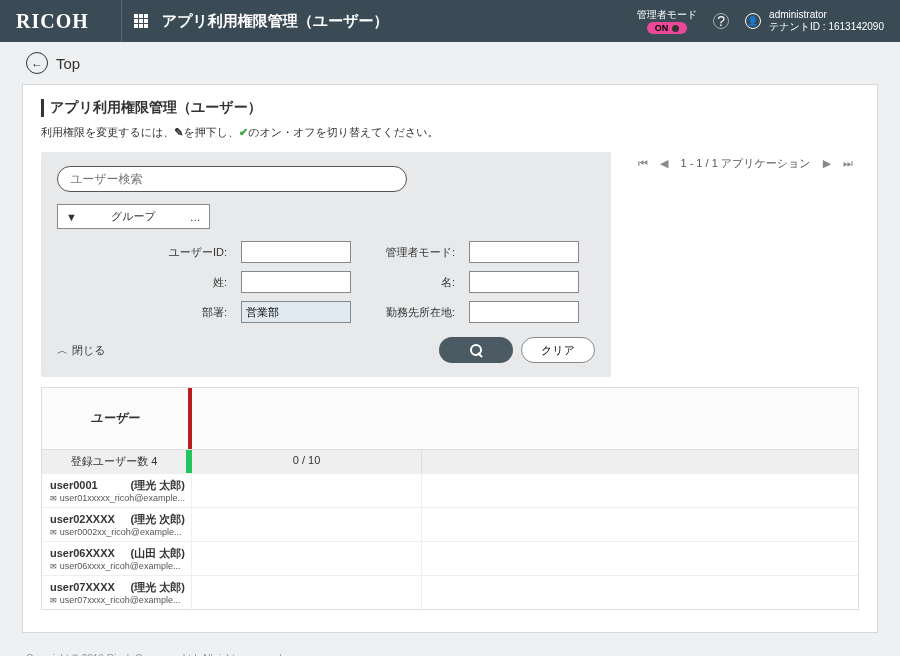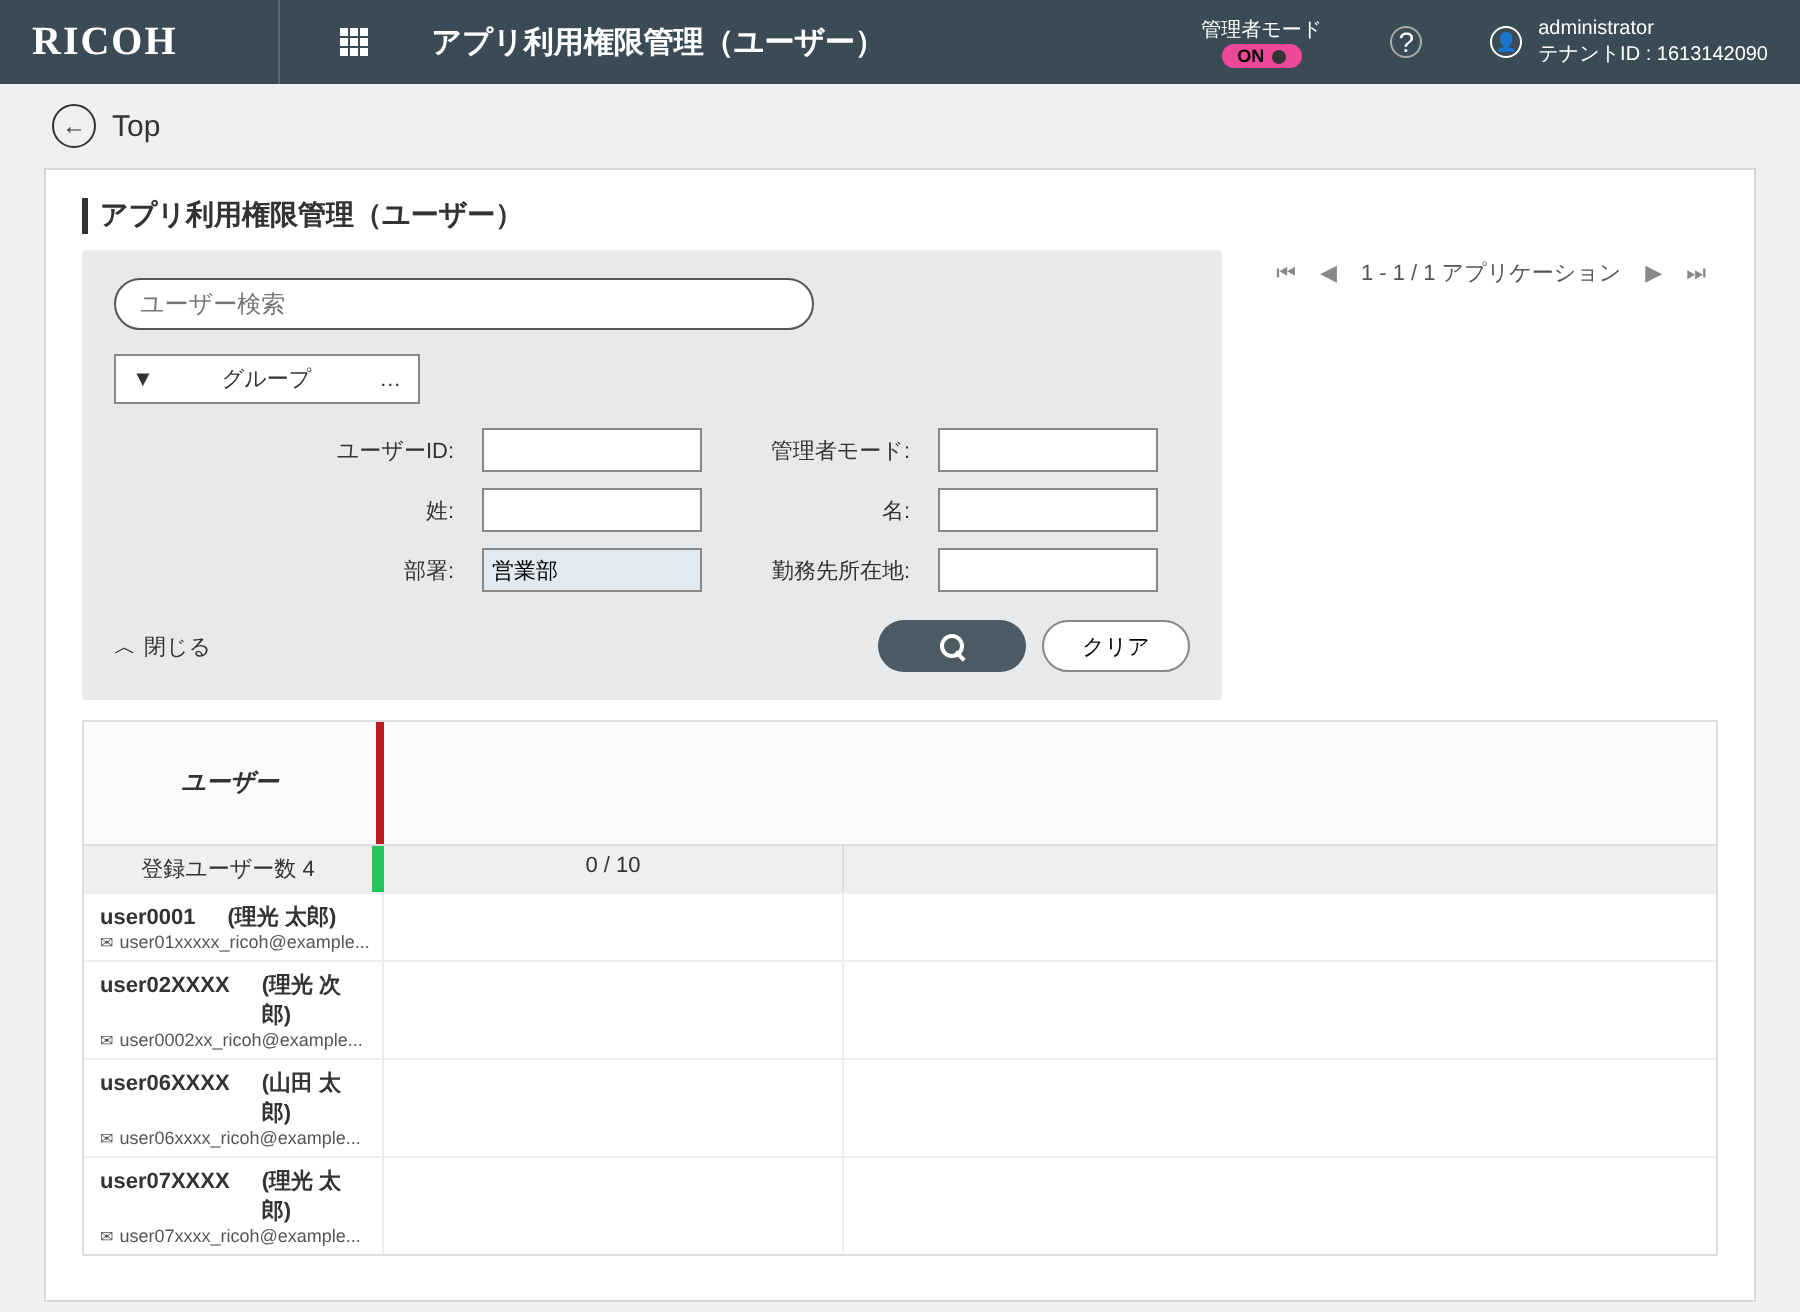--- a/index.html
+++ b/index.html
@@ -1,17 +1,17 @@
 <!DOCTYPE html>
 <html><head>
 <meta charset="utf-8">
 <style>
 * { box-sizing: border-box; margin: 0; padding: 0; }
 body { font-family: 'Segoe UI', Meiryo, sans-serif; font-size: 12px; color: #333; background: #eef0f1; }
-.header { background: #3a4b55; color: #fff; height: 42px; display: flex; align-items: center; padding: 0 16px; gap: 18px; }
+.header { background: #3a4b55; color: #fff; height: 42px; display: flex; align-items: center; padding: 0 16px; }
 .brand { font-family: Georgia, serif; font-size: 20px; font-weight: bold; letter-spacing: 1px; padding-right: 20px; }
 .vdiv { width: 1px; height: 100%; background: #5a6b75; margin: 0 12px; }
 .apps-icon { display: grid; grid-template-columns: repeat(3,4px); grid-template-rows: repeat(3,4px); gap: 1px; }
 .apps-icon span { background: #fff; width: 4px; height: 4px; }
 .title { font-size: 15px; font-weight: bold; margin-left: 14px; }
 .spacer { flex: 1; }
 .admin-block { text-align: center; font-size: 10px; }
 .on-badge { background: #ec4899; color: #000; border-radius: 10px; padding: 1px 8px; font-size: 9px; font-weight: bold; display: inline-flex; align-items: center; gap: 4px; }
 .on-badge::after { content:''; width:7px; height:7px; border-radius:50%; background:#333; display:inline-block; }
 .help-icon { margin: 0 16px; font-size: 14px; border:1px solid #aaa; border-radius:50%; width:16px; height:16px; display:flex; align-items:center; justify-content:center; }
@@ -51,21 +51,21 @@
 .th-rest { flex:1; background:#fbfbfb; }
 .pen-icon { font-size:14px; }
 
 .count-row { display:flex; background:#efefef; font-size:11px; }
 .count-row .c1 { width:150px; text-align:center; padding:4px; border-right:6px solid #22c55e; }
 .count-row .c2 { width:230px; text-align:center; padding:4px; border-right:1px solid #ddd; }
 .count-row .c3 { flex:1; }
 
 .trow { display:flex; border-top:1px solid #eee; }
 .trow .u { width:150px; padding:4px 6px 4px 8px; border-right:1px solid #eee; }
-.trow .uid { font-size:11px; font-weight:bold; display:flex; align-items:baseline; gap:16px; }
+.trow .uid { font-size:11px; font-weight:bold; display:flex; align-items:baseline; gap:0;justify-content:space-between; }
 .trow .mail { font-size:9px; color:#555; display:flex; align-items:center; gap:3px; }
 .env { font-size:8px; }
 .trow .acol { width:230px; border-right:1px solid #eee; }
 .trow .rest { flex:1; }
 
 .footer { font-size:10px; color:#999; padding:0 26px 14px 26px;}
 .mag { display:inline-block; width:12px; height:12px; border:2px solid #fff; border-radius:50%; position:relative; }
 .mag::after { content:''; position:absolute; width:2px; height:6px; background:#fff; transform:rotate(-45deg); bottom:-4px; right:-1px; }
 </style>
 </head>
@@ -101,20 +101,23 @@
   </div>
 </div>
 
 <div class="crumb">
   <div class="back-circle">←</div>
   <div>Top</div>
 </div>
 
 <div class="page">
   <div class="page-title">アプリ利用権限管理（ユーザー）</div>
+  <div class="hint">
+    <span>利用権限を変更するには、</span><span class="pen">✎</span><span>を押下し、</span><span class="chk">✔</span><span>のオン・オフを切り替えてください。</span>
+  </div>
 
   <div class="workarea">
     <div class="filter-box">
       <input class="search-in" placeholder="ユーザー検索" style="">
       <div class="row">
         <div class="group-btn">
           <span>▼</span>
           <span>グループ</span>
           <span>…</span>
         </div>

